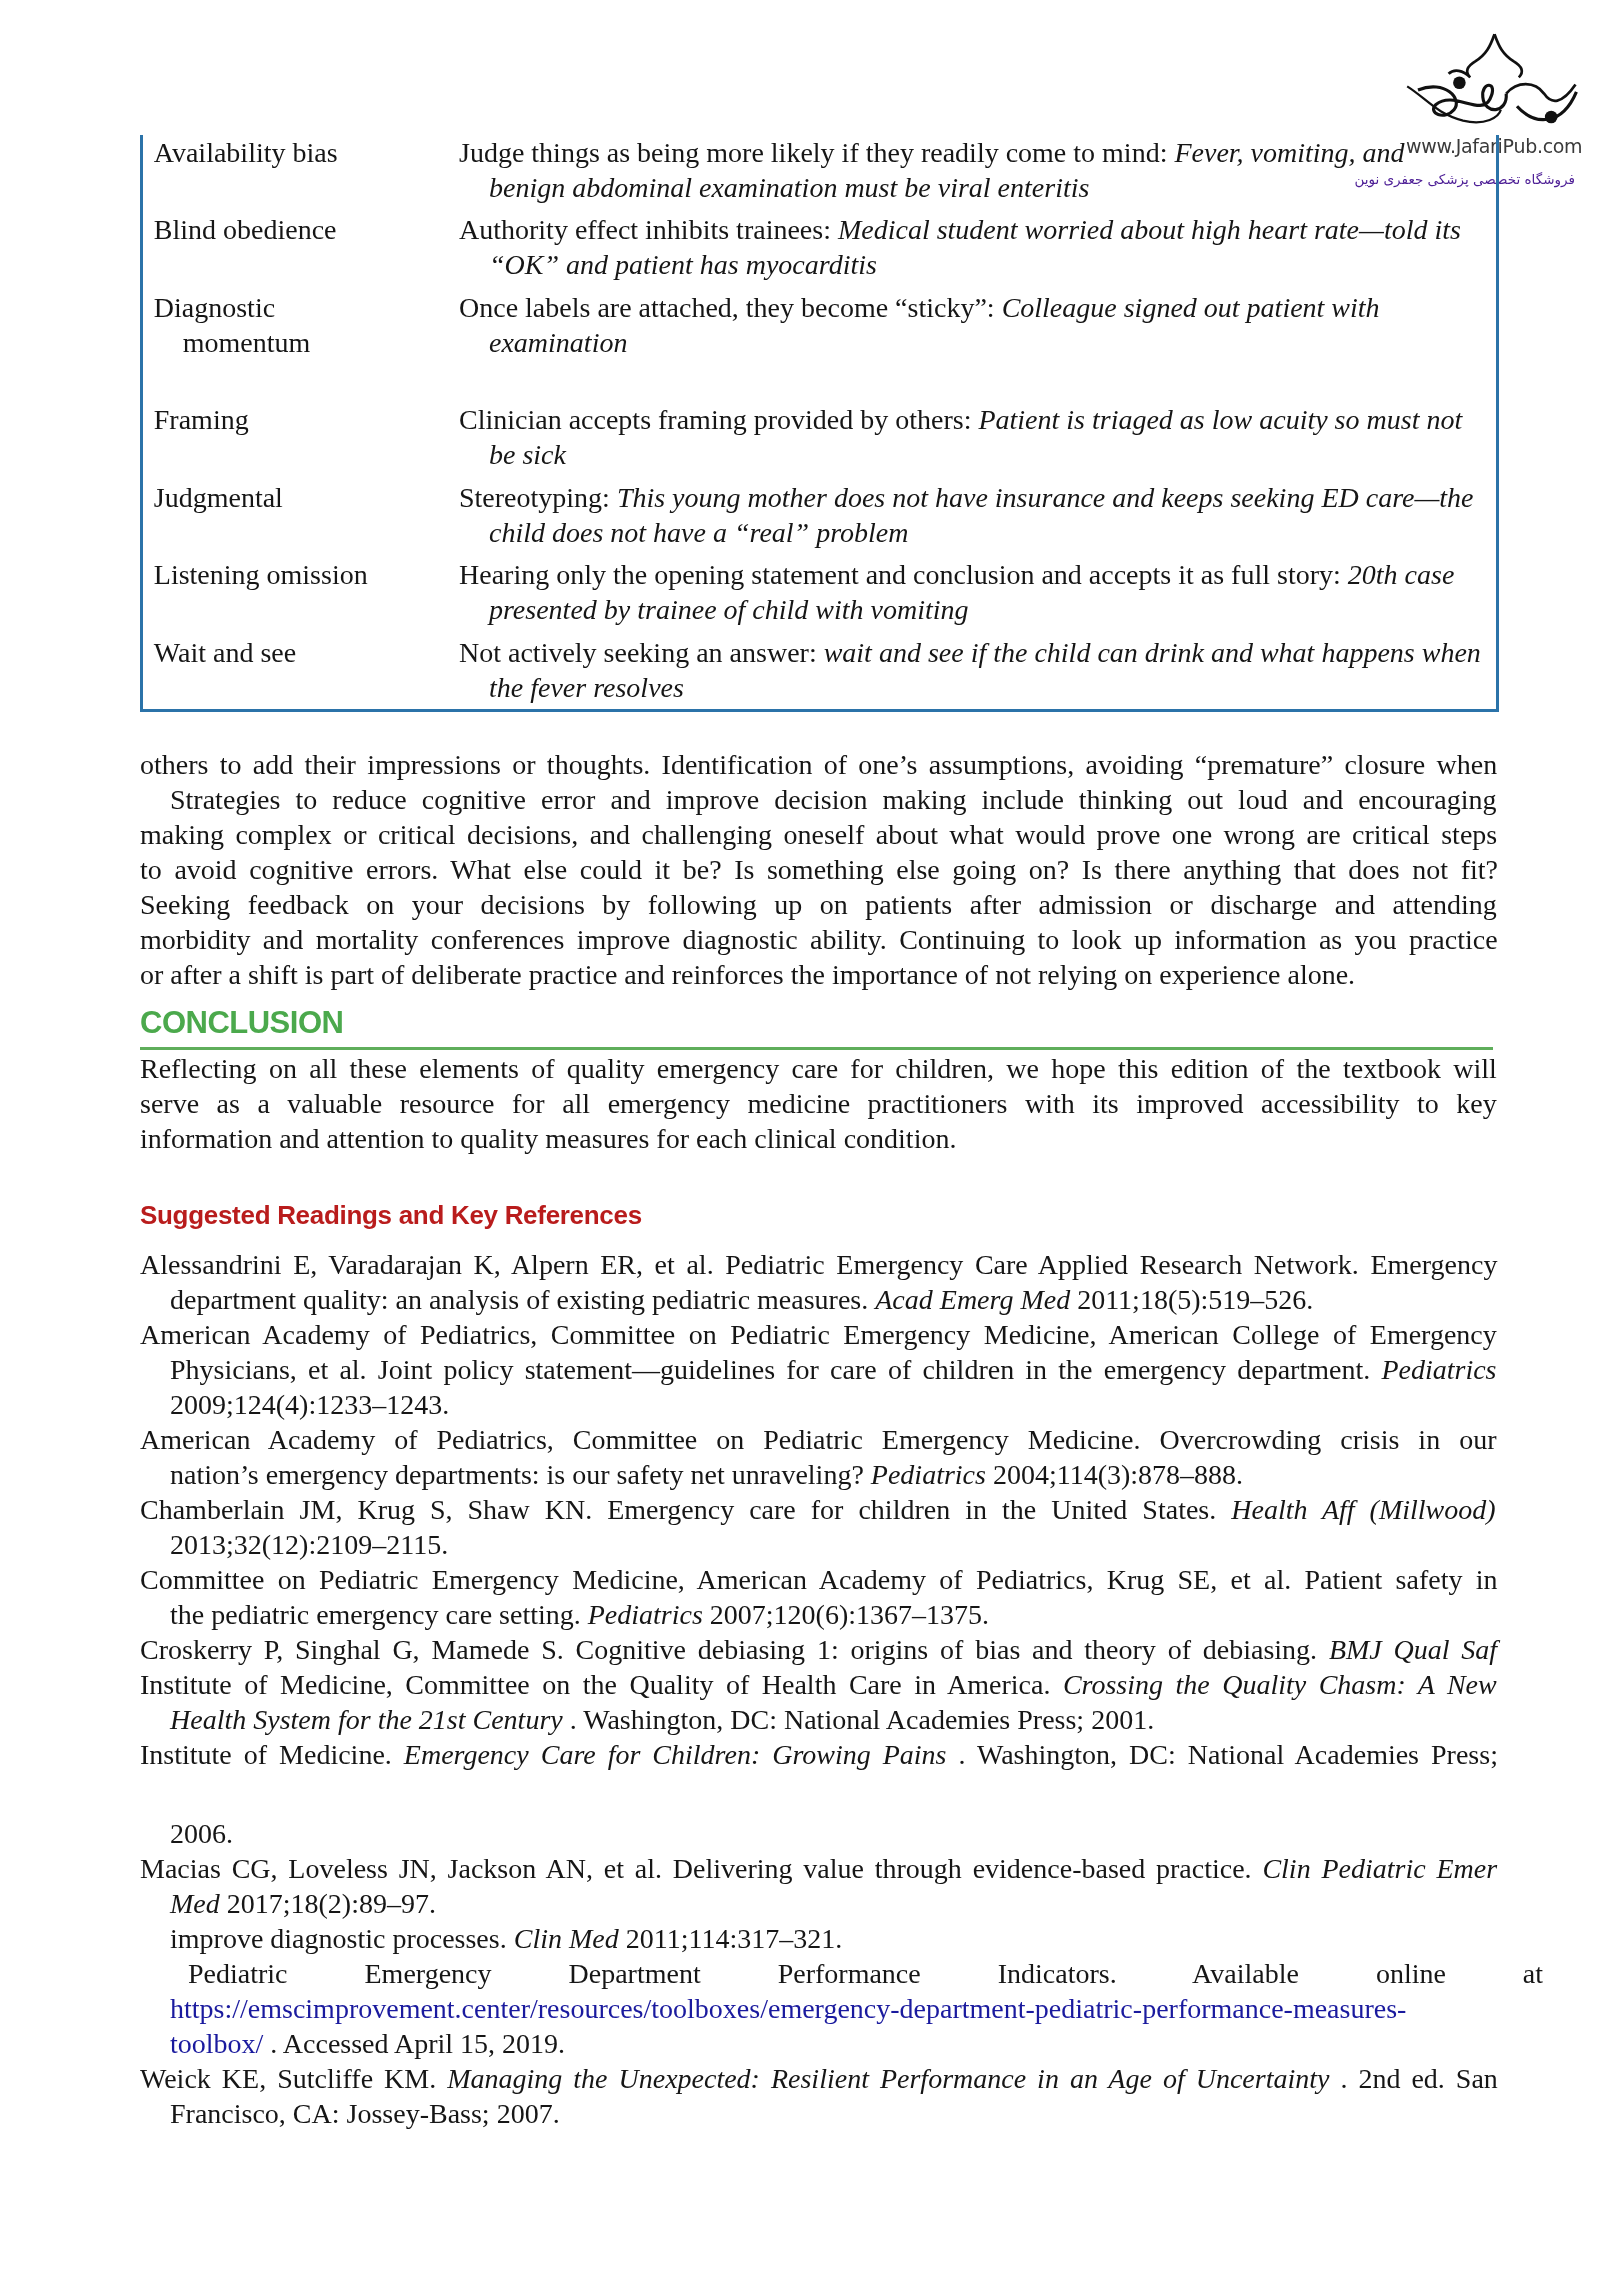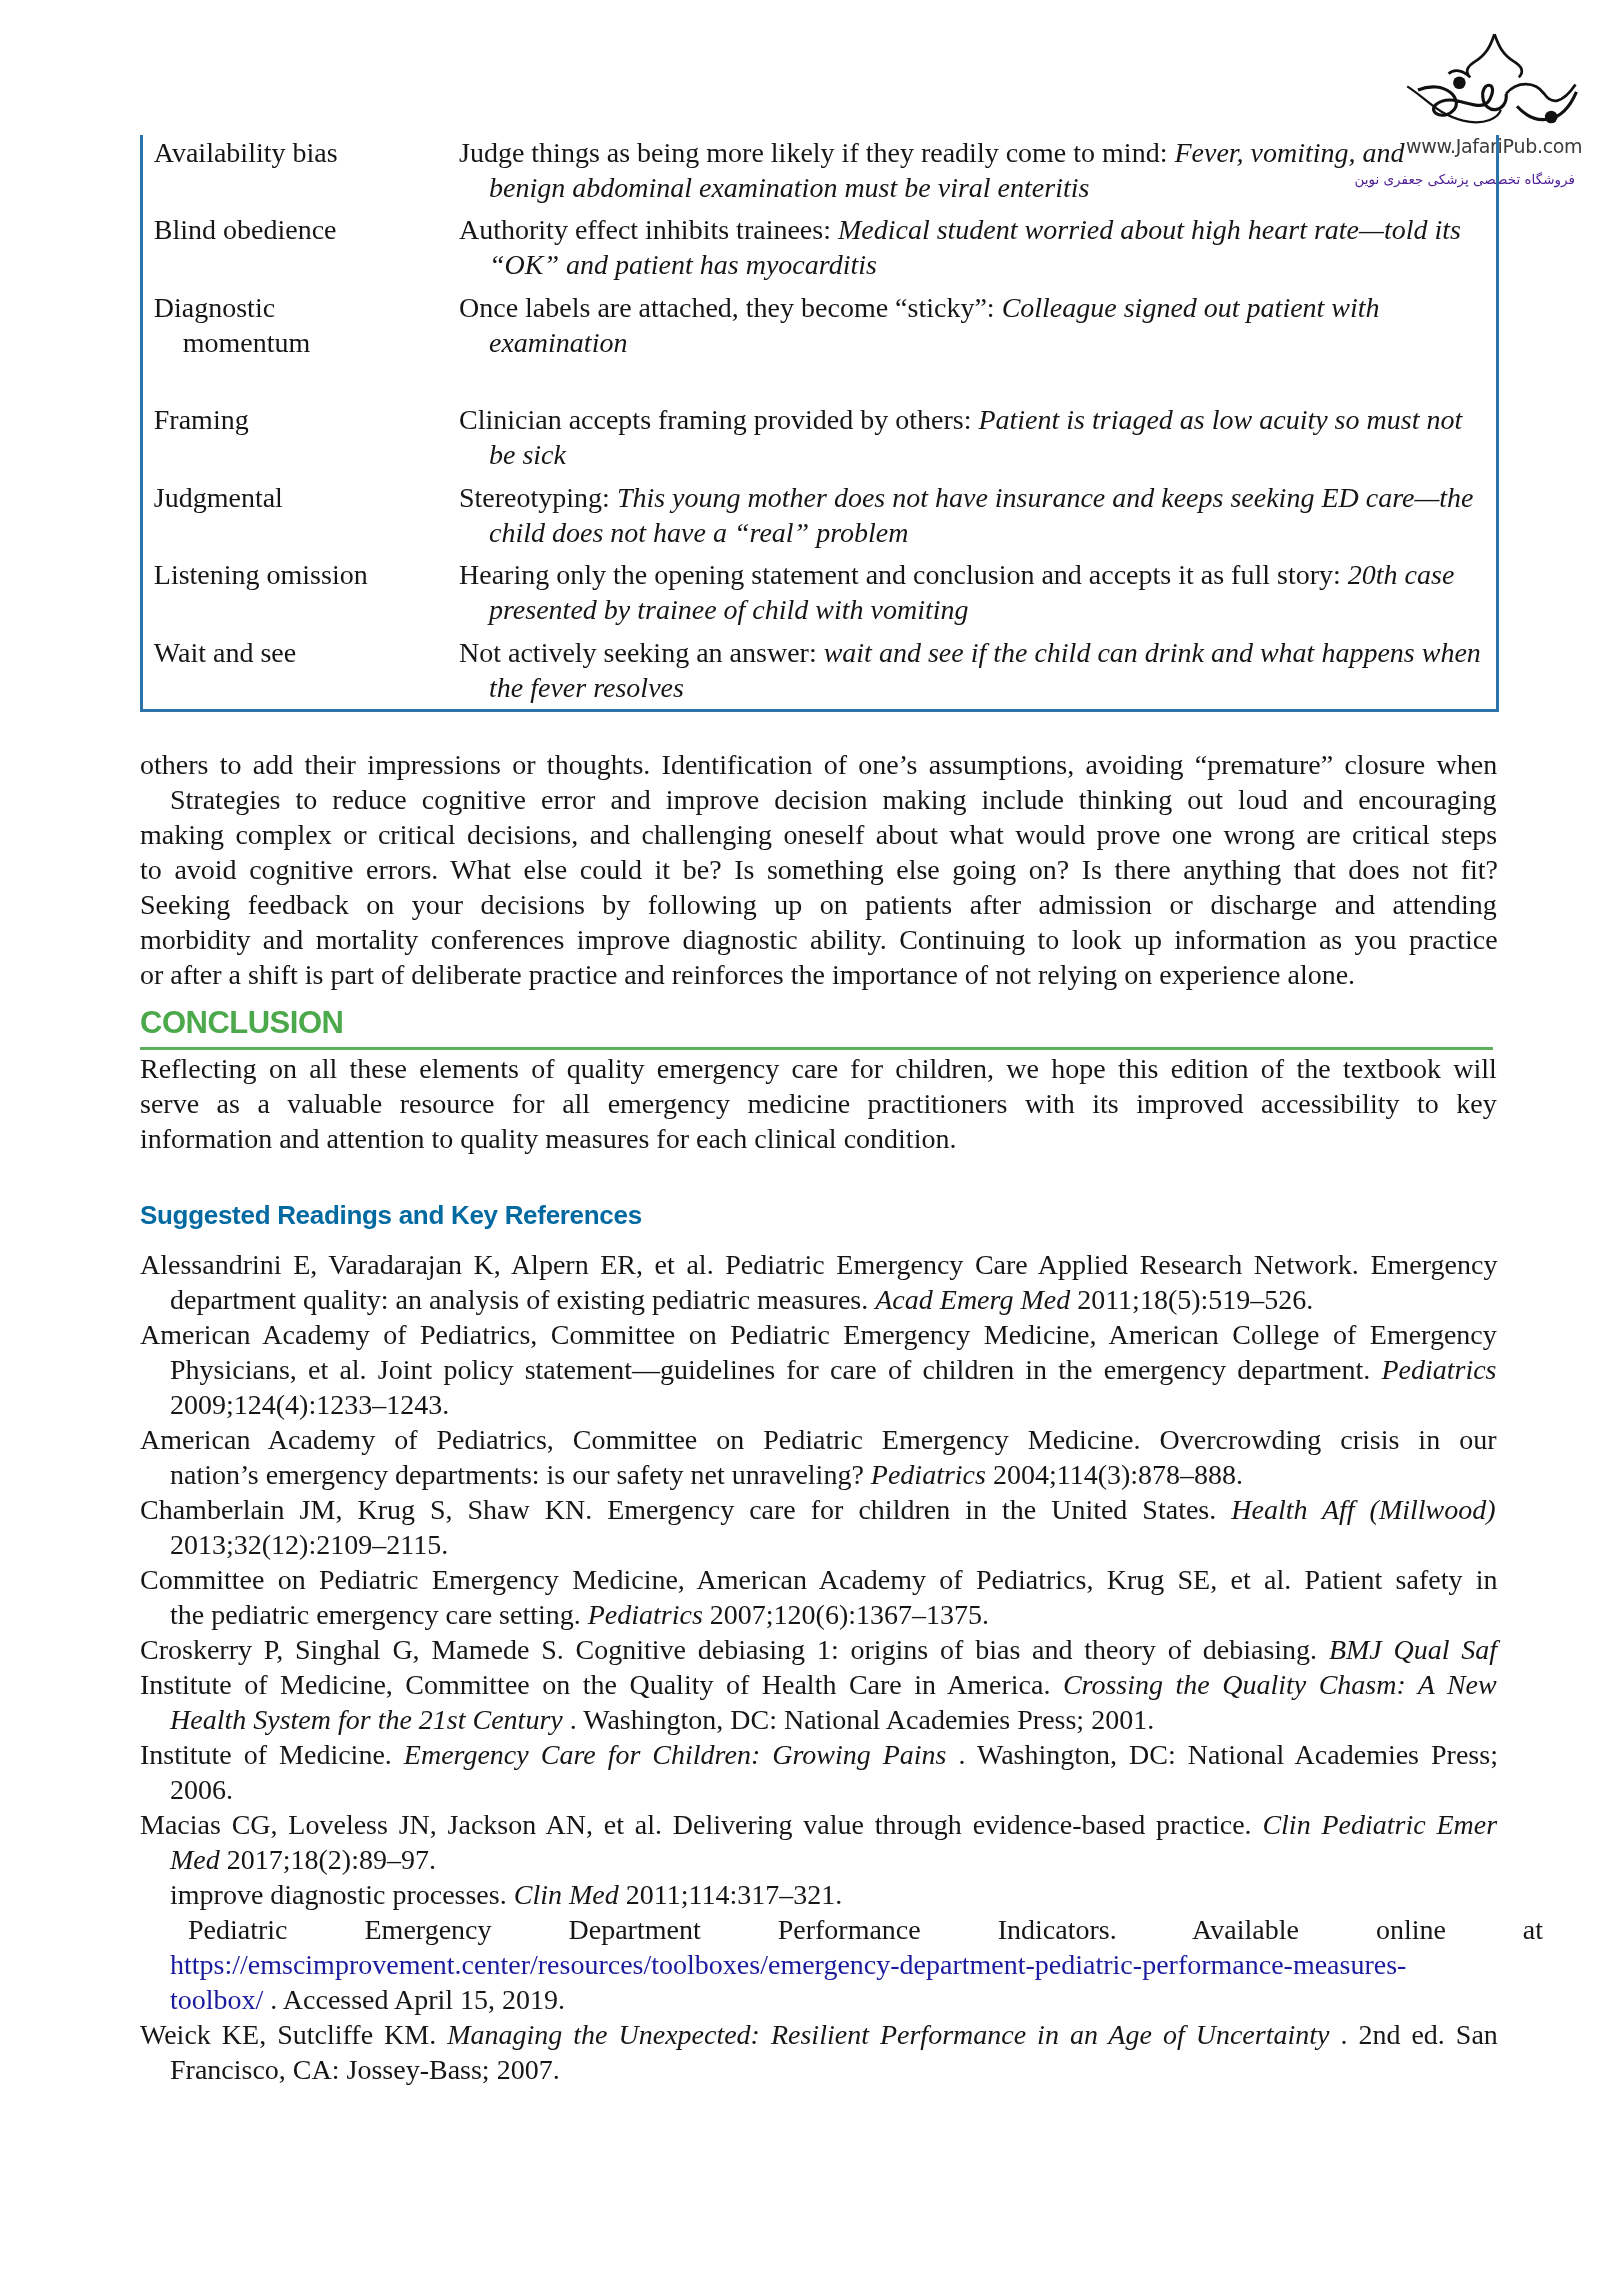--- a/index.html
+++ b/index.html
@@ -27,21 +27,21 @@
   
   .para { position: absolute; left: 140px; top: 747px; width: 1353px; text-align: justify; }
 
   
   .h-concl { position: absolute; left: 140px; top: 1005px; font-family: "Liberation Sans", "DejaVu Sans", sans-serif;
              font-weight: bold; font-size: 31px; color: #4ba94c; letter-spacing: -0.5px; }
   .concl-rule { position: absolute; left: 140px; top: 1047px; width: 1353px; height: 2.7px; background: #5fae5b; }
   .concl-text { position: absolute; left: 140px; top: 1051px; width: 1353px; text-align: justify; }
 
   .h-refs { position: absolute; left: 140px; top: 1200px; font-family: "Liberation Sans", "DejaVu Sans", sans-serif;
-            font-weight: bold; font-size: 26px; color: #0369a1; letter-spacing: -0.3px; }
+            font-weight: bold; font-size: 26px; color: #b91c1c; letter-spacing: -0.3px; }
 
   .refs { position: absolute; left: 140px; top: 1247px; width: 1353px; }
   .link { color: #1a1a9e; text-decoration: none; }
 
   .line { display: block; white-space: nowrap; }
   .jline { display: block; text-align: justify; text-align-last: justify; white-space: normal; }
 </style>
 </head>
 <body>
 
@@ -186,21 +186,21 @@
     <span class="jline" style="display: block;"><span style="white-space: nowrap; display: inline-block; word-spacing: 4.8px;"><span>Croskerry P, Singhal G, Mamede S. Cognitive debiasing 1: origins of bias and theory of debiasing. </span><span class="i">BMJ Qual Saf</span></span></span>
   </div>
 
   <div class="ref-item">
     <span class="jline" style="display: block;"><span style="white-space: nowrap; display: inline-block; word-spacing: 5.5px;"><span>Institute of Medicine, Committee on the Quality of Health Care in America. </span><span class="i">Crossing the Quality Chasm: A New</span></span></span>
     <span class="line" style="padding-left: 30px; display: block;"><span style="white-space: nowrap; display: inline-block;"><span class="i">Health System for the 21st Century</span><span> . Washington, DC: National Academies Press; 2001.</span></span></span>
   </div>
 
   <div class="ref-item">
     <span class="jline" style="display: block;"><span style="white-space: nowrap; display: inline-block; word-spacing: 5px;"><span>Institute of Medicine. </span><span class="i">Emergency Care for Children: Growing Pains</span><span> . Washington, DC: National Academies Press;</span></span></span>
-    <span class="line" style="padding-left: 30px; display: block;"><span style="white-space: nowrap; display: inline-block;">2006.</span></span>
+    <span class="line" style="padding-left: 30px; display: block;"><span style="white-space: nowrap; display: inline-block; margin-top: 44px;">2006.</span></span>
   </div>
 
   <div class="ref-item">
     <span class="jline" style="display: block;"><span style="white-space: nowrap; display: inline-block; word-spacing: 3.8px;"><span>Macias CG, Loveless JN, Jackson AN, et al. Delivering value through evidence-based practice. </span><span class="i">Clin Pediatric Emer</span></span></span>
     <span class="line" style="padding-left: 30px; display: block;"><span style="white-space: nowrap; display: inline-block;"><span class="i">Med</span><span> 2017;18(2):89–97.</span></span></span>
   </div>
 
   <div class="ref-item">
     <span class="line" style="padding-left: 30px; display: block;"><span style="white-space: nowrap; display: inline-block;"><span>improve diagnostic processes. </span><span class="i">Clin Med</span><span> 2011;114:317–321.</span></span></span>
   </div>

